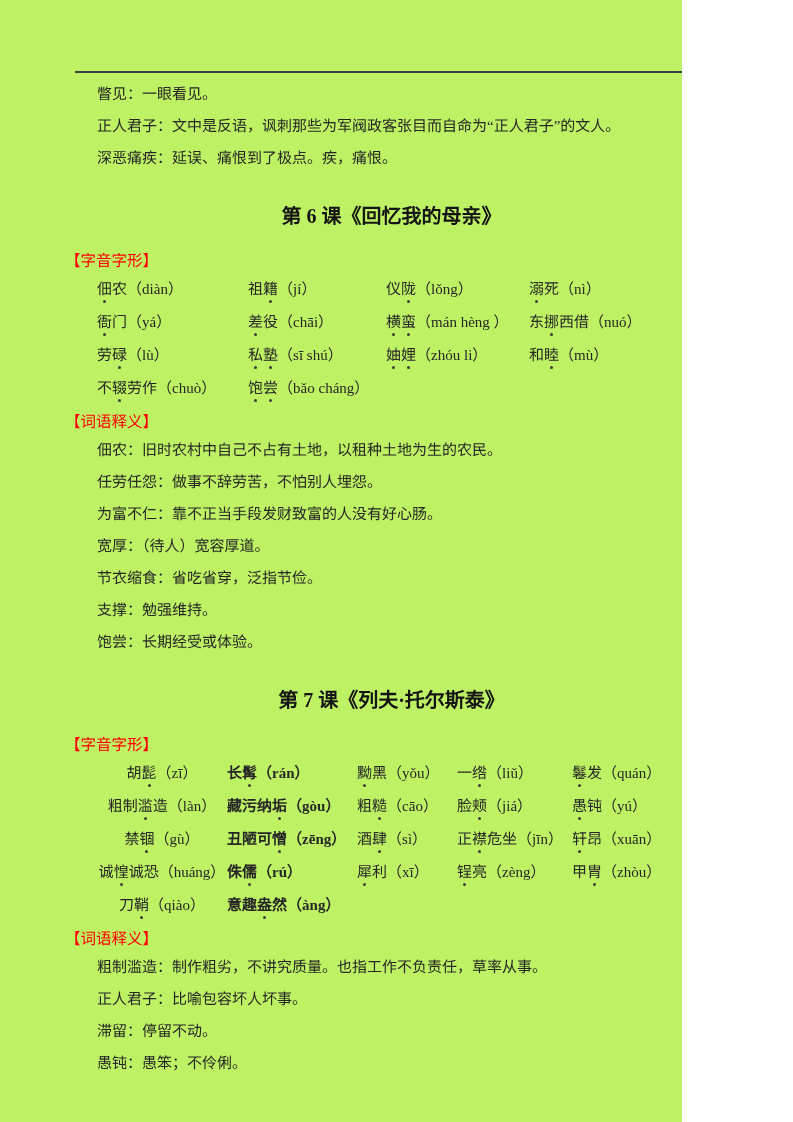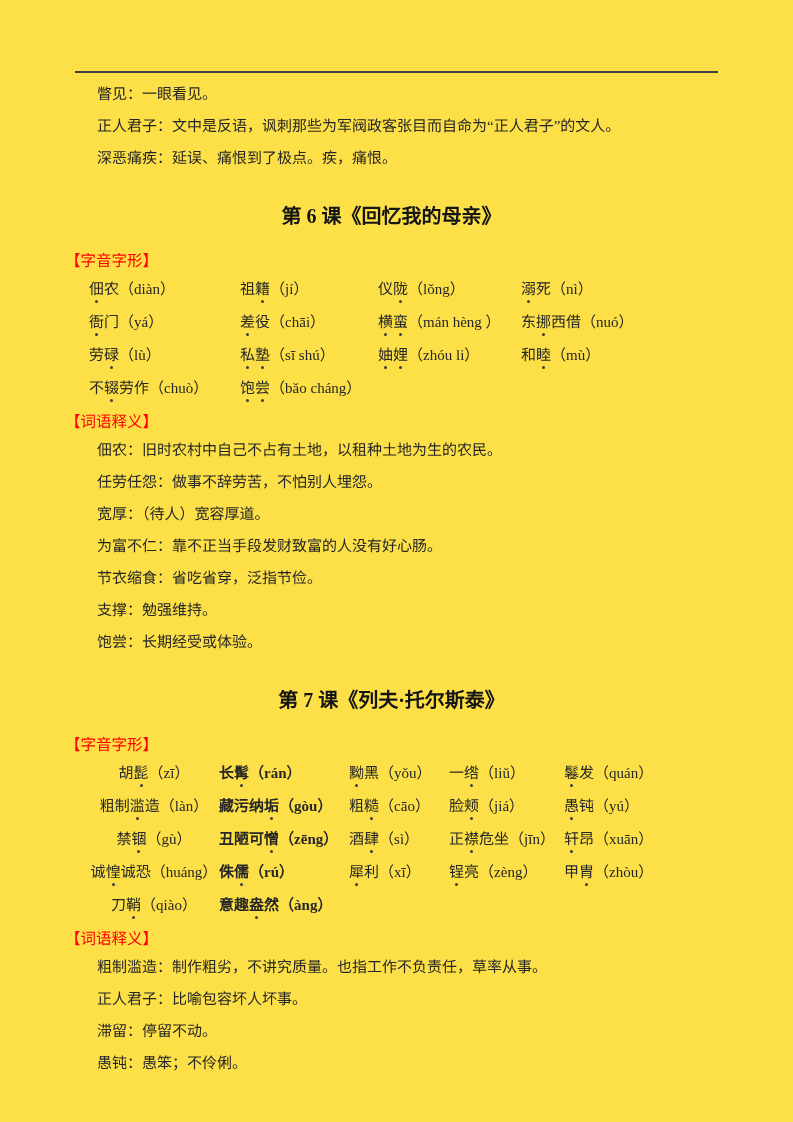--- a/index.html
+++ b/index.html
@@ -2,23 +2,23 @@
 <html lang="zh-CN"><head>
 <meta charset="utf-8">
 <style>
   html, body {
     margin: 0;
     padding: 0;
     background: #ffffff;
   }
   .page {
     position: relative;
-    width: 793px;
+    width: 682px;
     height: 1122px;
-    background: #fde047;
+    background: #bef264;
     overflow: hidden;
     font-family: "Liberation Serif", "DejaVu Serif", serif;
     color: #262626;
   }
   .top-rule {
     position: absolute;
     top: 71px;
     left: 75px;
     width: 643px;
     height: 0;
@@ -49,21 +49,21 @@
     font-size: 15.5px;
     line-height: 21px;
     margin: 0 0 8px 0;
   }
   .pinyin-block {
     margin-bottom: 9px;
   }
   .pinyin-row {
     display: flex;
     flex-wrap: nowrap;
-    margin: 0 0 13px 24px;
+    margin: 0 0 13px 32px;
     font-size: 15px;
     line-height: 20px;
     white-space: nowrap;
     color: #262626;
   }
   .pinyin-item { flex: 0 0 auto; }
   
   .lesson-0 .pinyin-row > .pinyin-item:nth-child(1) { min-width: 151px; }
   .lesson-0 .pinyin-row > .pinyin-item:nth-child(2) { min-width: 138px; }
   .lesson-0 .pinyin-row > .pinyin-item:nth-child(3) { min-width: 143px; }
@@ -125,22 +125,22 @@
             </div>
             <div class="pinyin-row">
               <span class="pinyin-item"><span>不</span><span class="zd">辍</span><span>劳</span><span>作</span><span>（</span><span>c</span><span>h</span><span>u</span><span>ò</span><span>）</span></span>
               <span class="pinyin-item"><span class="zd">饱</span><span class="zd">尝</span><span>（</span><span>b</span><span>ǎ</span><span>o</span><span> </span><span>c</span><span>h</span><span>á</span><span>n</span><span>g</span><span>）</span></span>
             </div>
           </div>
           <h3 class="sec-header">【词语释义】</h3>
           <div class="defs-block">
             <p class="def">佃农：旧时农村中自己不占有土地，以租种土地为生的农民。</p>
             <p class="def">任劳任怨：做事不辞劳苦，不怕别人埋怨。</p>
+            <p class="def">为富不仁：靠不正当手段发财致富的人没有好心肠。</p>
             <p class="def">宽厚：（待人）宽容厚道。</p>
-            <p class="def">为富不仁：靠不正当手段发财致富的人没有好心肠。</p>
             <p class="def">节衣缩食：省吃省穿，泛指节俭。</p>
             <p class="def">支撑：勉强维持。</p>
             <p class="def">饱尝：长期经受或体验。</p>
           </div>
         </section>
         <section class="lesson lesson-1">
           <h2 class="lesson-title">第 7 课《列夫·托尔斯泰》</h2>
           <h3 class="sec-header">【字音字形】</h3>
           <div class="pinyin-block">
             <div class="pinyin-row">

